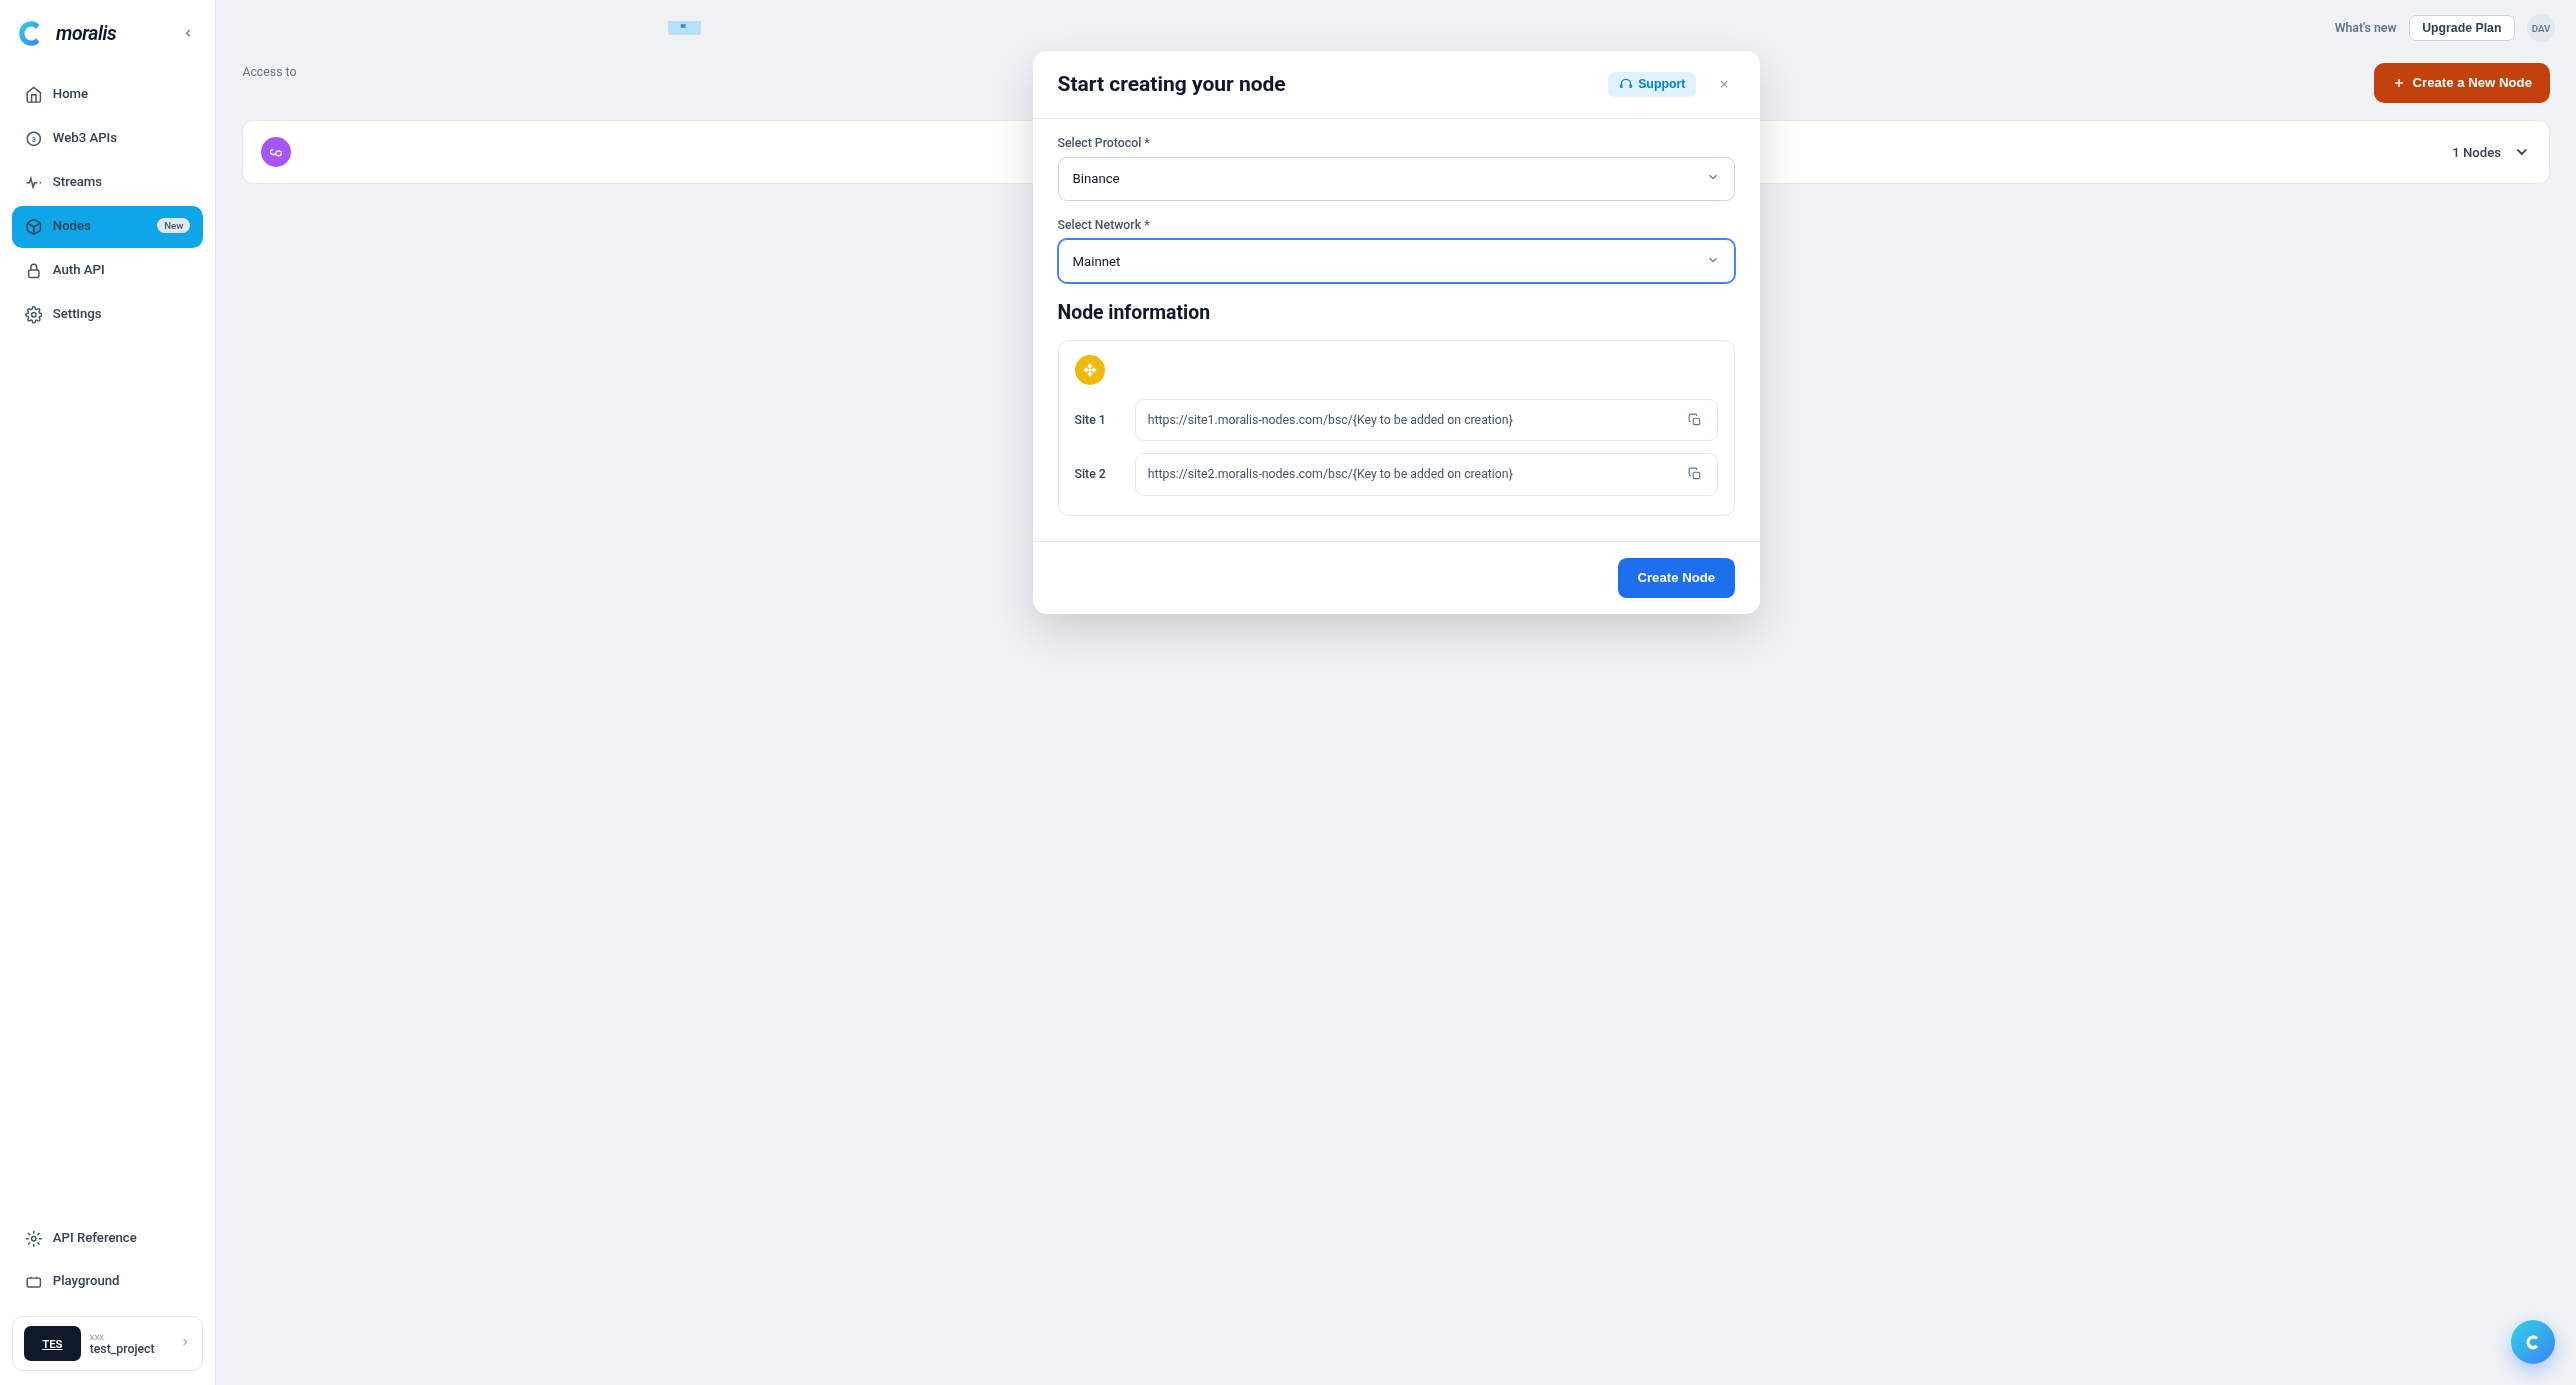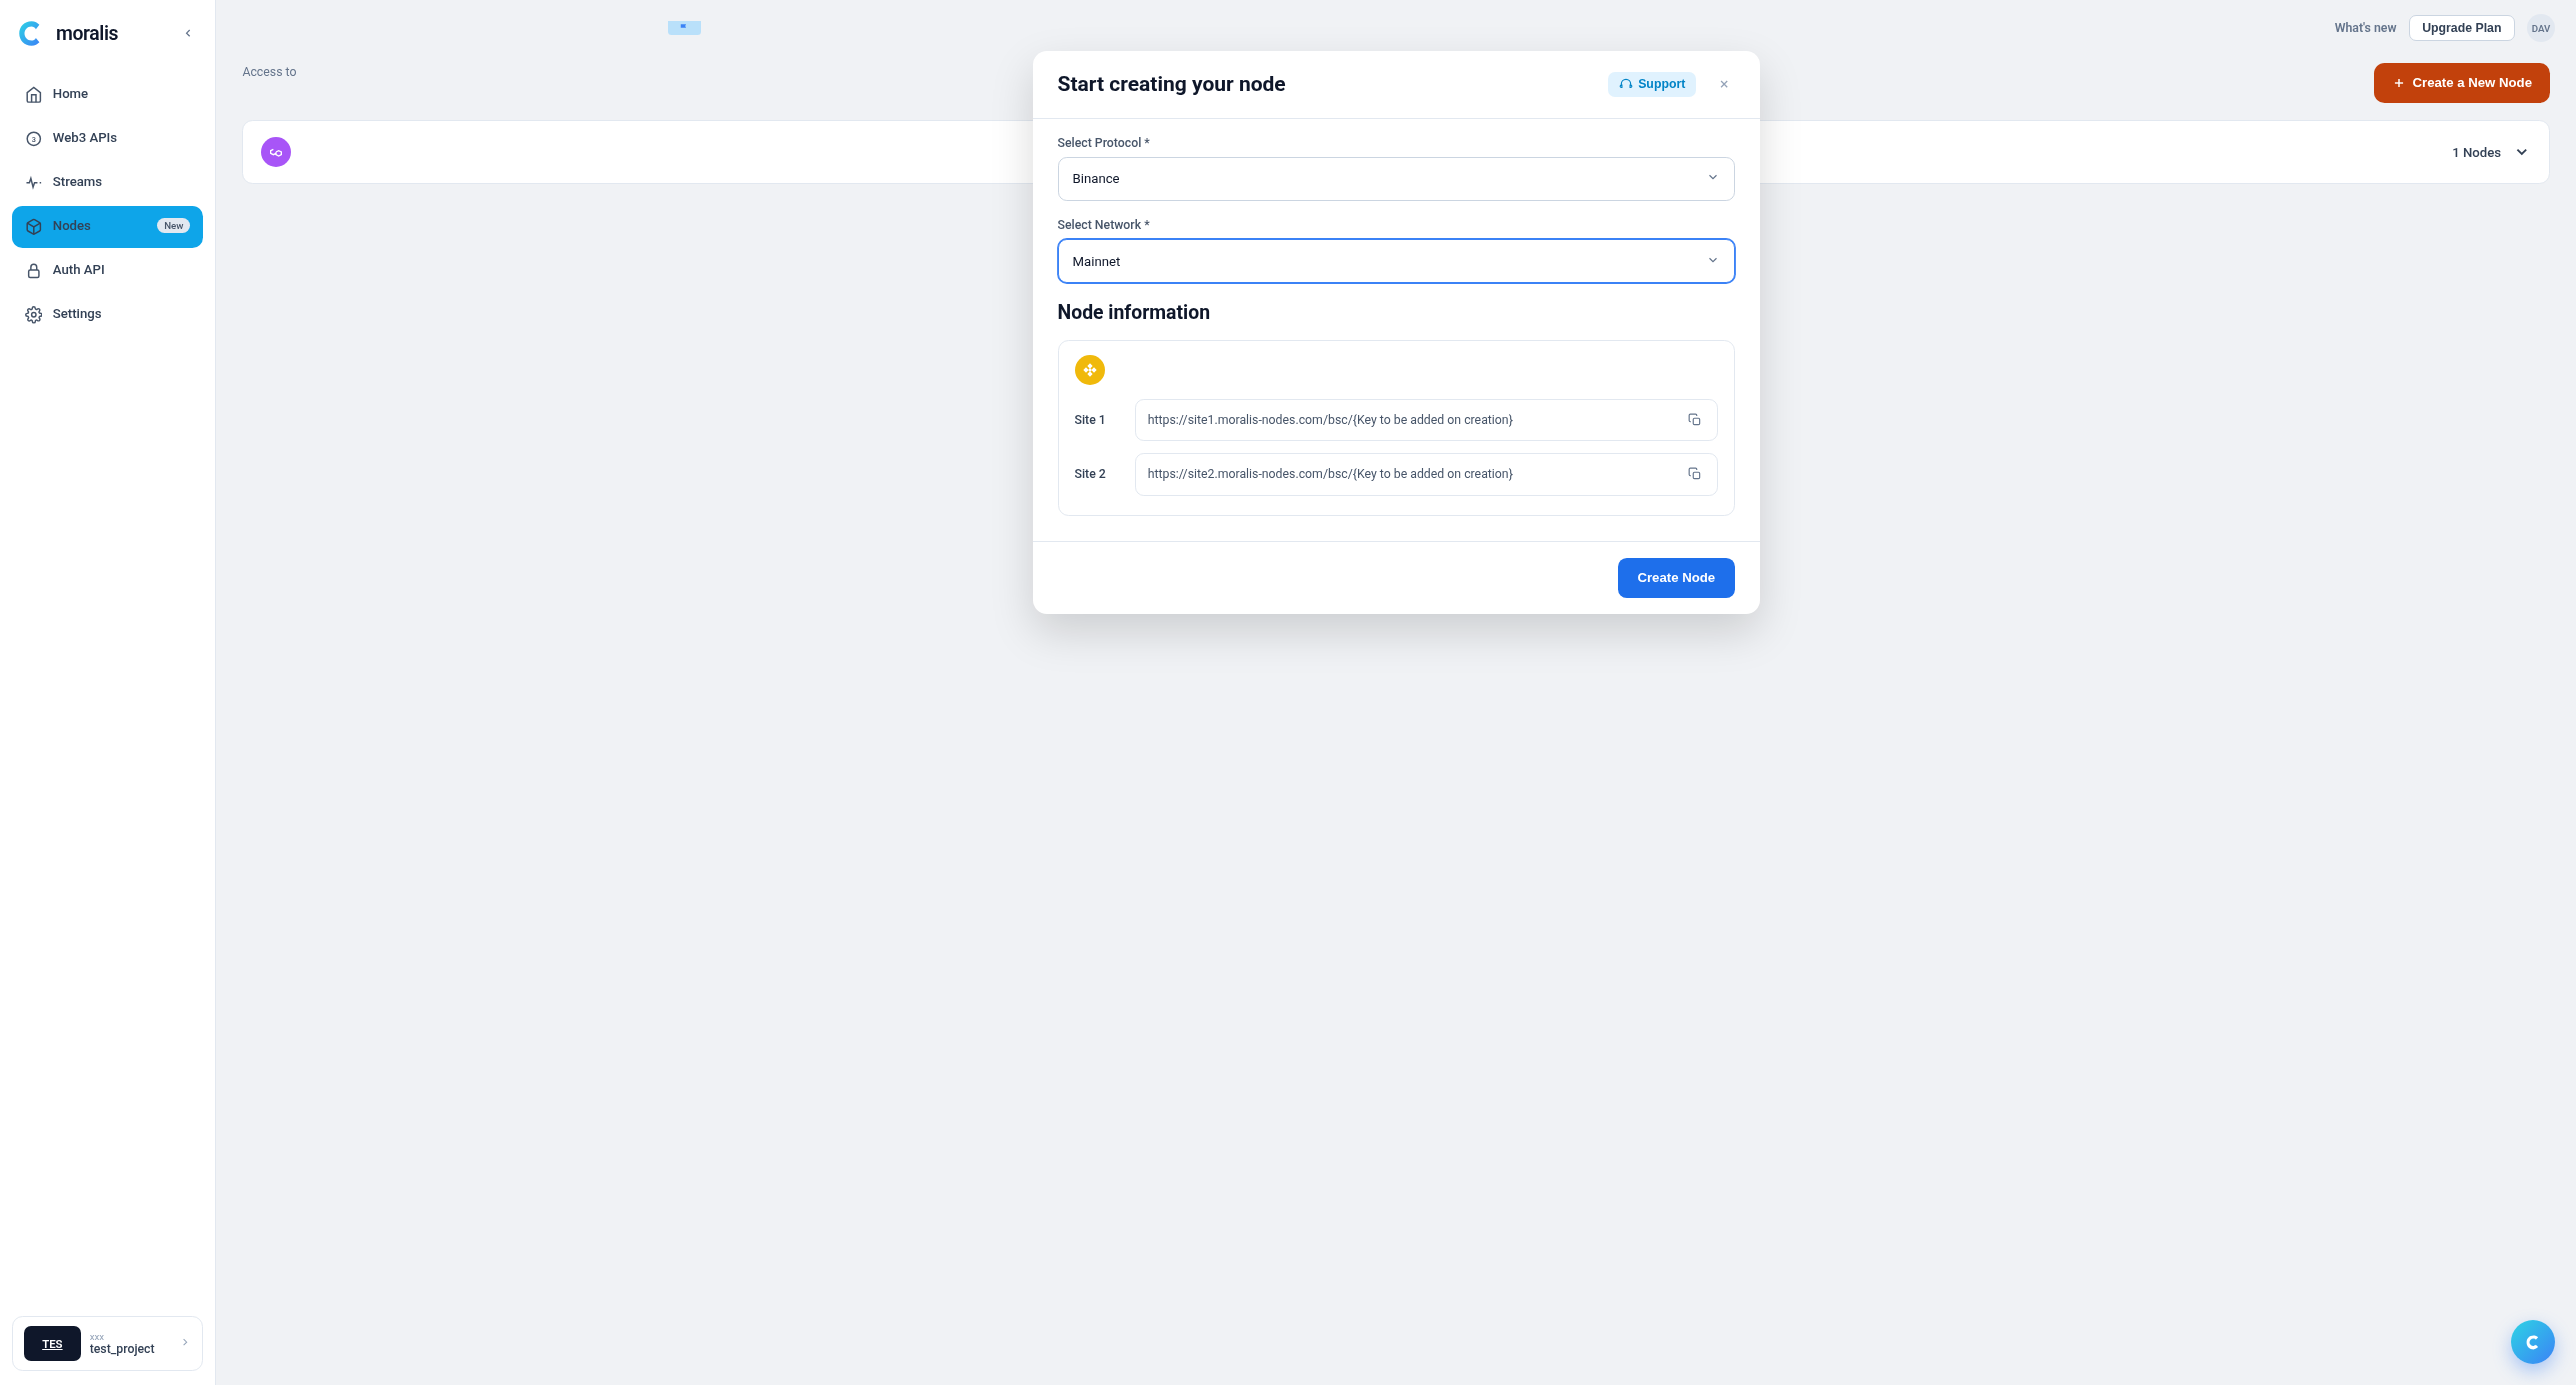--- a/index.html
+++ b/index.html
@@ -1,21 +1,21 @@
 <!DOCTYPE html>
 <html style="font-size:14px"><head>
   <meta charset="utf-8">
   <style>
     * { margin: 0; padding: 0; box-sizing: border-box; }
     body { font-family: -apple-system, BlinkMacSystemFont, 'Segoe UI', Roboto, sans-serif; background: #f0f2f5; color: #0f172a; overflow: hidden; }
     .app { display: flex; width: 100vw; height: 100vh; }
     
     
     .sidebar { width: 216px; background: #fff; border-right: 0.9px solid #e2e8f0; display: flex; flex-direction: column; }
-    .sidebar-header { display: flex; align-items: center; padding: 16px 14px; gap: 7px; }
+    .sidebar-header { display: flex; align-items: center; padding: 16px 14px; gap: 7px; font-style: italic; }
     .logo-wrap { display: flex; align-items: center; gap: 7px; flex: 1; }
     .logo-mark { width: 35px; height: 35px; }
     .logo-text { font-size: 19.4px; font-weight: 600; color: #0f172a; letter-spacing: -0.4px; }
     .collapse-btn { width: 25px; height: 25px; display: flex; align-items: center; justify-content: center; border: none; background: transparent; cursor: pointer; color: #64748b; border-radius: 5.3px; }
     
     .nav { flex: 1; padding: 7px 12.3px; display: flex; flex-direction: column; gap: 1.8px; }
     .nav-item { display: flex; align-items: flex-start; gap: 10.6px; padding: 12.3px 12.3px; border-radius: 10.6px; cursor: pointer; font-size: 13.2px; font-weight: 500; color: #334155; }
     .nav-item.active { background: #0ea5e9; }
     .nav-icon { width: 17.6px; height: 17.6px; display: flex; align-items: center; justify-content: center; color: #475569; flex-shrink: 0; }
     .nav-item.active .nav-icon { color: #334155; }
@@ -159,20 +159,40 @@
             <svg width="17.6" height="17.6" viewBox="0 0 24 24" fill="none" stroke="currentColor" stroke-width="2">
               <circle cx="12" cy="12" r="3"></circle>
               <path d="M19.4 15a1.65 1.65 0 0 0 .33 1.82l.06.06a2 2 0 1 1-2.83 2.83l-.06-.06a1.65 1.65 0 0 0-1.82-.33 1.65 1.65 0 0 0-1 1.51V21a2 2 0 0 1-4 0v-.09a1.65 1.65 0 0 0-1-1.51 1.65 1.65 0 0 0-1.82.33l-.06.06a2 2 0 1 1-2.83-2.83l.06-.06a1.65 1.65 0 0 0 .33-1.82 1.65 1.65 0 0 0-1.51-1H3a2 2 0 0 1 0-4h.09a1.65 1.65 0 0 0 1.51-1 1.65 1.65 0 0 0-.33-1.82l-.06-.06a2 2 0 1 1 2.83-2.83l.06.06a1.65 1.65 0 0 0 1.82.33h0a1.65 1.65 0 0 0 1-1.51V3a2 2 0 0 1 4 0v.09a1.65 1.65 0 0 0 1 1.51h0a1.65 1.65 0 0 0 1.82-.33l.06-.06a2 2 0 1 1 2.83 2.83l-.06.06a1.65 1.65 0 0 0-.33 1.82v0a1.65 1.65 0 0 0 1.51 1H21a2 2 0 0 1 0 4h-.09a1.65 1.65 0 0 0-1.51 1z"></path>
             </svg>
           </span>
         <span>Settings</span>
       </div>
       <div class="nav-divider"></div>
     </nav>
 
+    <div class="nav-bottom">
+      <div class="nav-item">
+        <span class="nav-icon">
+            <svg width="17.6" height="17.6" viewBox="0 0 24 24" fill="none" stroke="currentColor" stroke-width="2">
+              <circle cx="12" cy="12" r="3"></circle>
+              <path d="M12 1v4M12 19v4M4.22 4.22l2.83 2.83M16.95 16.95l2.83 2.83M1 12h4M19 12h4M4.22 19.78l2.83-2.83M16.95 7.05l2.83-2.83"></path>
+            </svg>
+          </span>
+        <span>API Reference</span>
+      </div>
+      <div class="nav-item">
+        <span class="nav-icon">
+            <svg width="17.6" height="17.6" viewBox="0 0 24 24" fill="none" stroke="currentColor" stroke-width="2">
+              <rect x="3" y="7" width="18" height="12" rx="2"></rect>
+              <path d="M8 7 V5 M16 7 V5"></path>
+            </svg>
+          </span>
+        <span>Playground</span>
+      </div>
+    </div>
 
     <div class="project-switcher">
       <div class="proj-avatar">TES</div>
       <div class="proj-meta">
         <div class="proj-xxx">xxx</div>
         <div class="proj-name">test_project</div>
       </div>
       <span class="proj-chev"><svg width="12.3" height="12.3" viewBox="0 0 24 24" fill="none" stroke="currentColor" stroke-width="2">
             <polyline points="9 18 15 12 9 6"></polyline>
           </svg></span>

